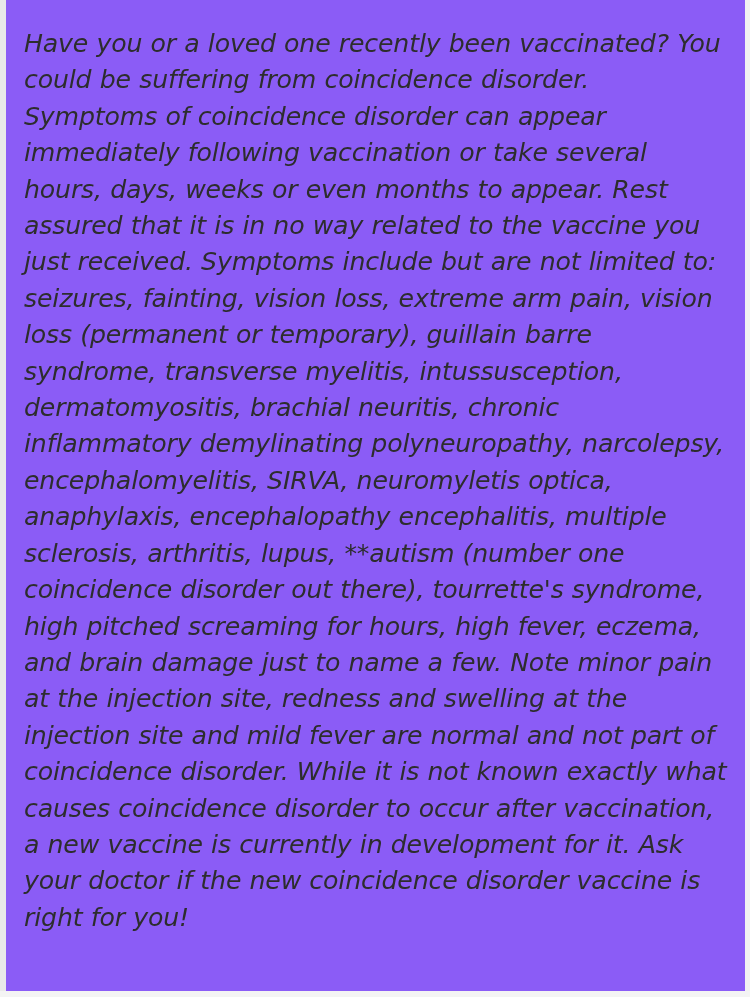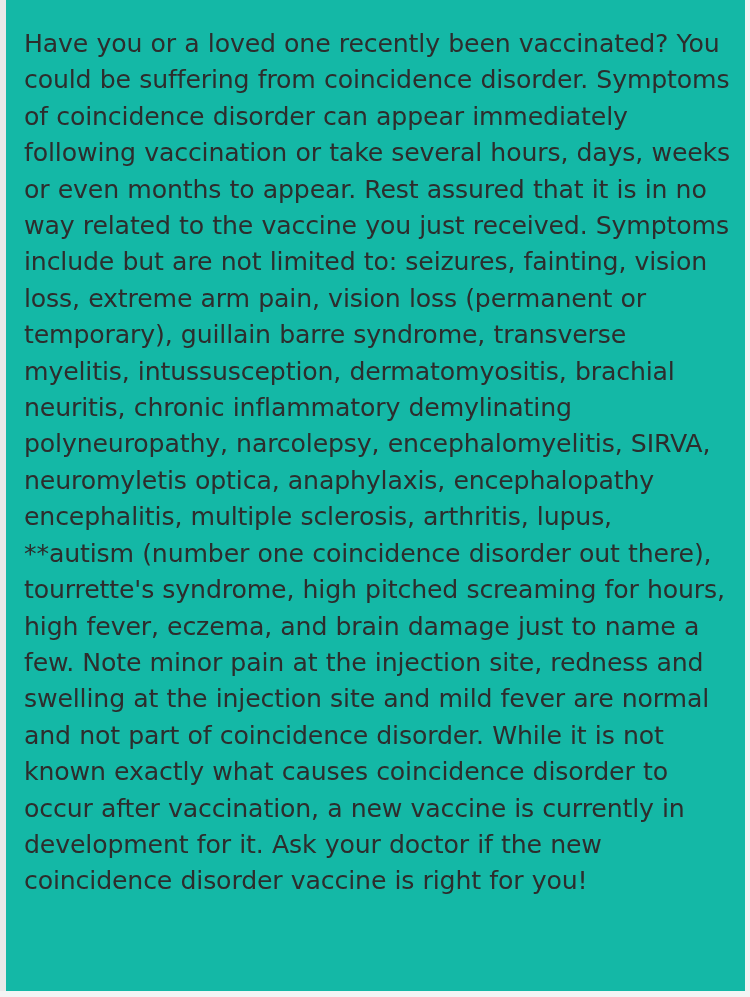--- a/index.html
+++ b/index.html
@@ -10,22 +10,23 @@
   body {
     width: 750px;
     height: 997px;
     overflow: hidden;
     font-family: "DejaVu Sans", sans-serif;
   }
   #page {
     position: relative;
     width: 750px;
     height: 997px;
-    background: #14b8a6;
+    background: #8b5cf6;
     box-sizing: border-box;
+    font-style: italic;
   }
   
   #left-edge {
     position: absolute;
     left: 0;
     top: 0;
     width: 6px;
     height: 997px;
     background: #e9e9e9;
   }

